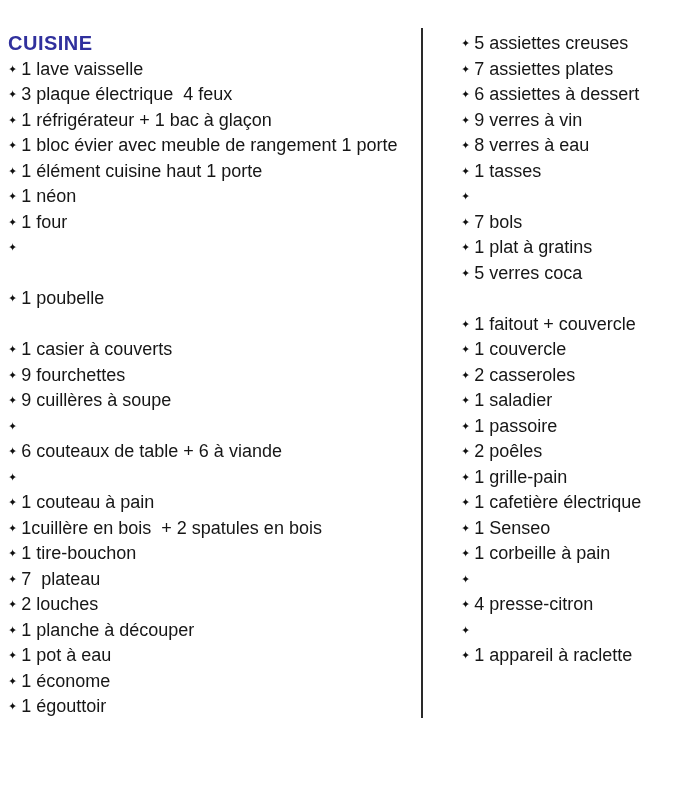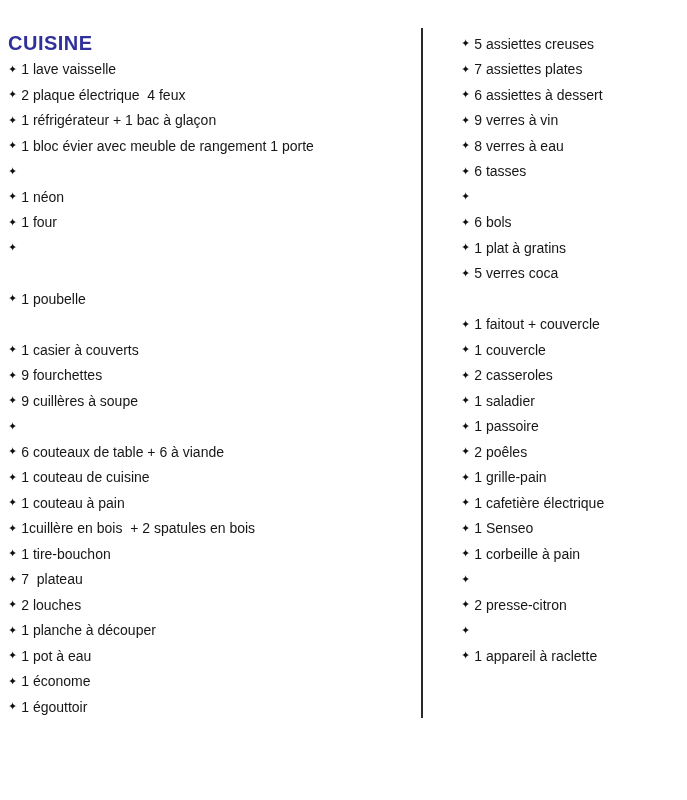--- a/index.html
+++ b/index.html
@@ -33,21 +33,21 @@
     letter-spacing: 0.5px;
   }
   .bullet {
     font-size: 11px;
     line-height: 1;
     margin-right: 4px;
     flex: 0 0 auto;
     color: #111111;
   }
   .label {
-    font-size: 14px;
+    font-size: 18px;
     white-space: pre;
   }
   .divider {
     position: absolute;
     left: 421px;
     top: 28px;
     width: 2px;
     height: 690px;
     background: #2a2a2a;
   }
@@ -61,32 +61,33 @@
     <div class="row">
       <span class="title" style="color: rgb(48, 48, 157);">CUISINE</span>
     </div>
     <div>
         <div class="row">
           <span class="bullet">✦</span>
           <span class="label">1 lave vaisselle</span>
         </div>
         <div class="row">
           <span class="bullet">✦</span>
-          <span class="label">2 plaque électrique  4 feux</span>
+          <span class="label">3 plaque électrique  4 feux</span>
         </div>
         <div class="row">
           <span class="bullet">✦</span>
           <span class="label">1 réfrigérateur + 1 bac à glaçon</span>
         </div>
         <div class="row">
           <span class="bullet">✦</span>
           <span class="label">1 bloc évier avec meuble de rangement 1 porte</span>
         </div>
         <div class="row">
           <span class="bullet">✦</span>
+          <span class="label">1 élément cuisine haut 1 porte</span>
         </div>
         <div class="row">
           <span class="bullet">✦</span>
           <span class="label">1 néon</span>
         </div>
         <div class="row">
           <span class="bullet">✦</span>
           <span class="label">1 four</span>
         </div>
         <div class="row">
@@ -112,21 +113,20 @@
         </div>
         <div class="row">
           <span class="bullet">✦</span>
         </div>
         <div class="row">
           <span class="bullet">✦</span>
           <span class="label">6 couteaux de table + 6 à viande</span>
         </div>
         <div class="row">
           <span class="bullet">✦</span>
-          <span class="label">1 couteau de cuisine</span>
         </div>
         <div class="row">
           <span class="bullet">✦</span>
           <span class="label">1 couteau à pain</span>
         </div>
         <div class="row">
           <span class="bullet">✦</span>
           <span class="label">1cuillère en bois  + 2 spatules en bois</span>
         </div>
         <div class="row">
@@ -179,28 +179,28 @@
         <div class="row">
           <span class="bullet">✦</span>
           <span class="label">9 verres à vin</span>
         </div>
         <div class="row">
           <span class="bullet">✦</span>
           <span class="label">8 verres à eau</span>
         </div>
         <div class="row">
           <span class="bullet">✦</span>
-          <span class="label">6 tasses</span>
-        </div>
-        <div class="row">
-          <span class="bullet">✦</span>
-        </div>
-        <div class="row">
-          <span class="bullet">✦</span>
-          <span class="label">6 bols</span>
+          <span class="label">1 tasses</span>
+        </div>
+        <div class="row">
+          <span class="bullet">✦</span>
+        </div>
+        <div class="row">
+          <span class="bullet">✦</span>
+          <span class="label">7 bols</span>
         </div>
         <div class="row">
           <span class="bullet">✦</span>
           <span class="label">1 plat à gratins</span>
         </div>
         <div class="row">
           <span class="bullet">✦</span>
           <span class="label">5 verres coca</span>
         </div>
         <div class="row"></div>
@@ -242,21 +242,21 @@
         </div>
         <div class="row">
           <span class="bullet">✦</span>
           <span class="label">1 corbeille à pain</span>
         </div>
         <div class="row">
           <span class="bullet">✦</span>
         </div>
         <div class="row">
           <span class="bullet">✦</span>
-          <span class="label">2 presse-citron</span>
+          <span class="label">4 presse-citron</span>
         </div>
         <div class="row">
           <span class="bullet">✦</span>
         </div>
         <div class="row">
           <span class="bullet">✦</span>
           <span class="label">1 appareil à raclette</span>
         </div>
       </div>
   </div>

